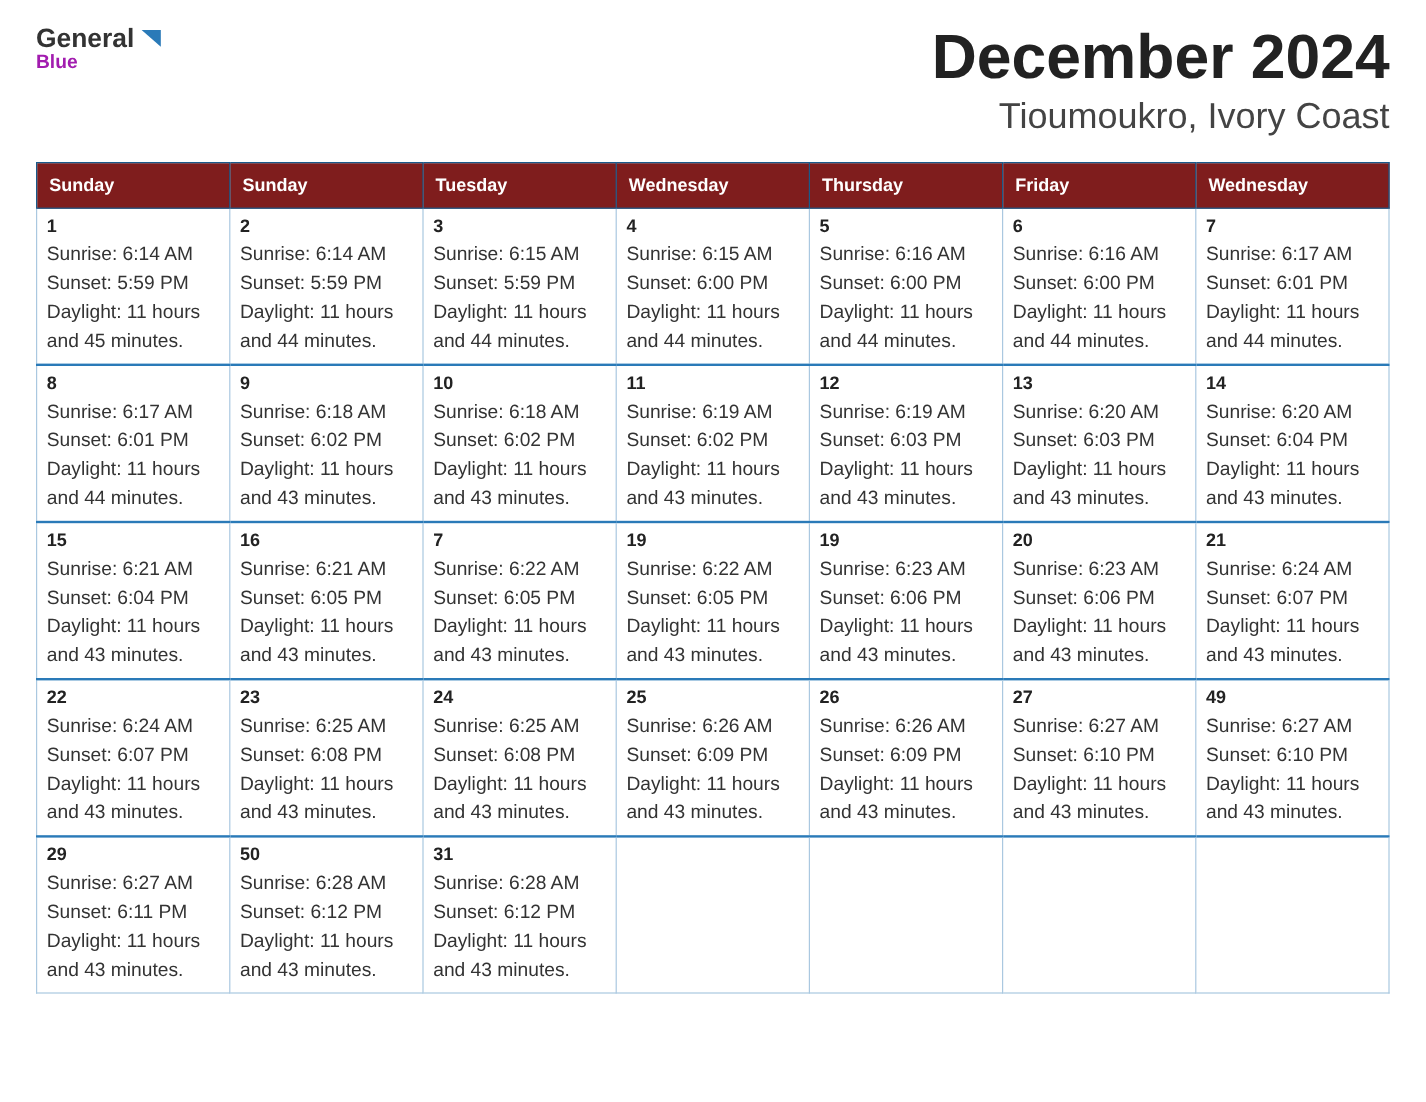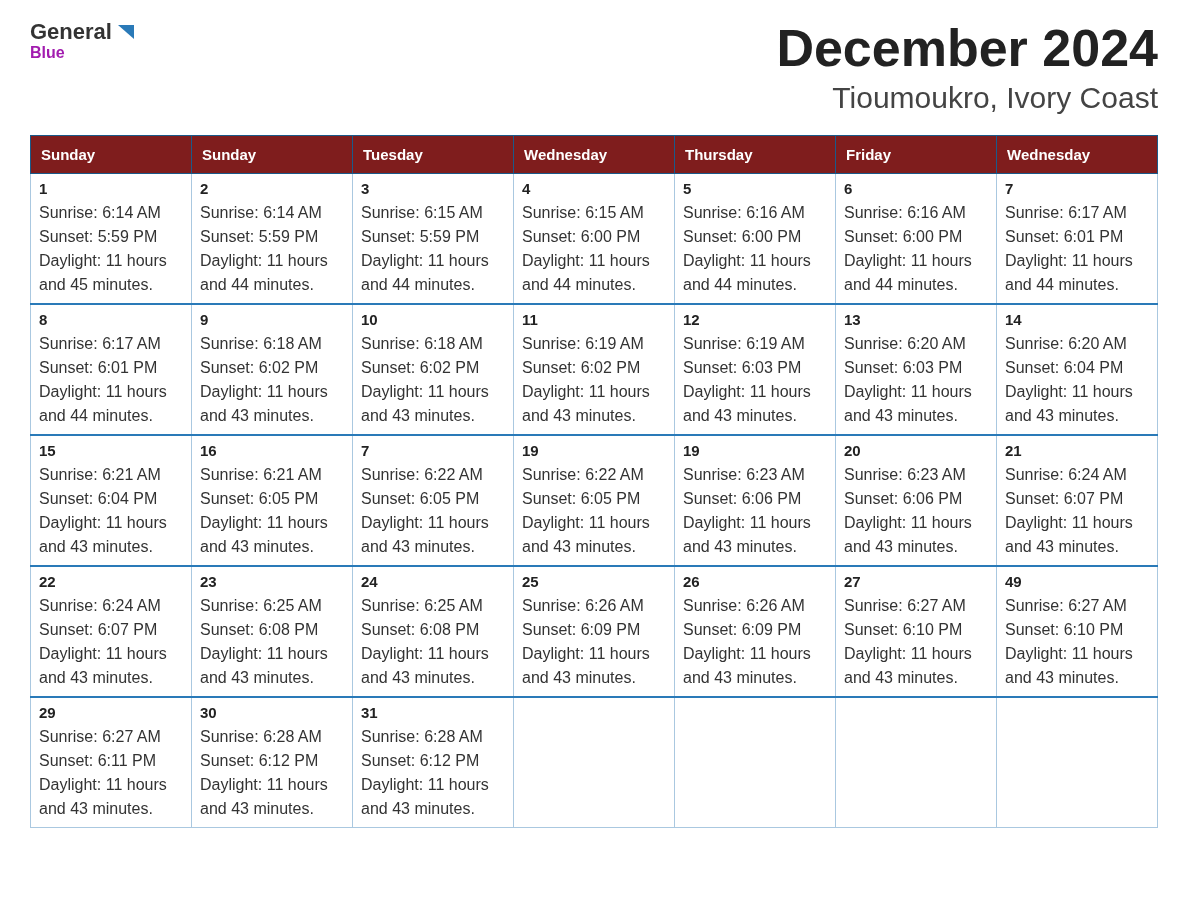--- a/index.html
+++ b/index.html
@@ -255,21 +255,21 @@
           <div class="day-number">49</div>
           <div class="day-info">Sunrise: 6:27 AM<br>Sunset: 6:10 PM<br>Daylight: 11 hours and 43 minutes.</div>
         </td>
       </tr>
       <tr class="row-divider">
         <td>
           <div class="day-number">29</div>
           <div class="day-info">Sunrise: 6:27 AM<br>Sunset: 6:11 PM<br>Daylight: 11 hours and 43 minutes.</div>
         </td>
         <td>
-          <div class="day-number">30</div>
+          <div class="day-number">50</div>
           <div class="day-info">Sunrise: 6:28 AM<br>Sunset: 6:12 PM<br>Daylight: 11 hours and 43 minutes.</div>
         </td>
         <td>
           <div class="day-number">31</div>
           <div class="day-info">Sunrise: 6:28 AM<br>Sunset: 6:12 PM<br>Daylight: 11 hours and 43 minutes.</div>
         </td>
         <td class="empty-cell"></td>
         <td class="empty-cell"></td>
         <td class="empty-cell"></td>
         <td class="empty-cell"></td>

